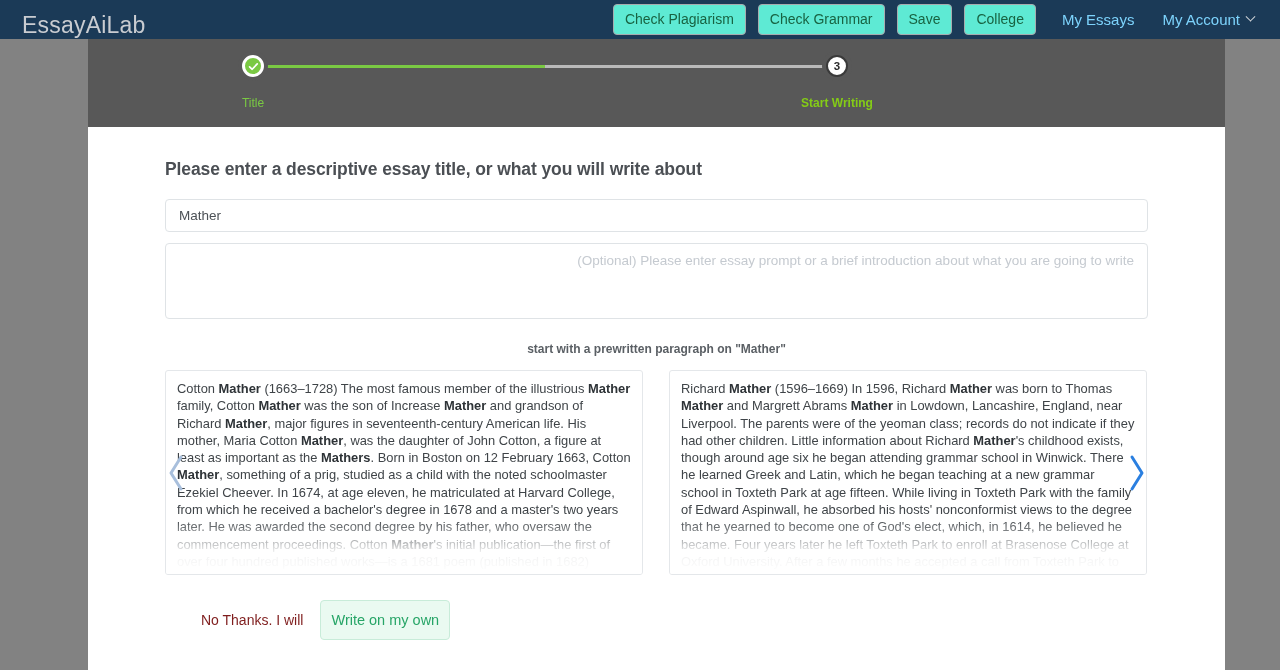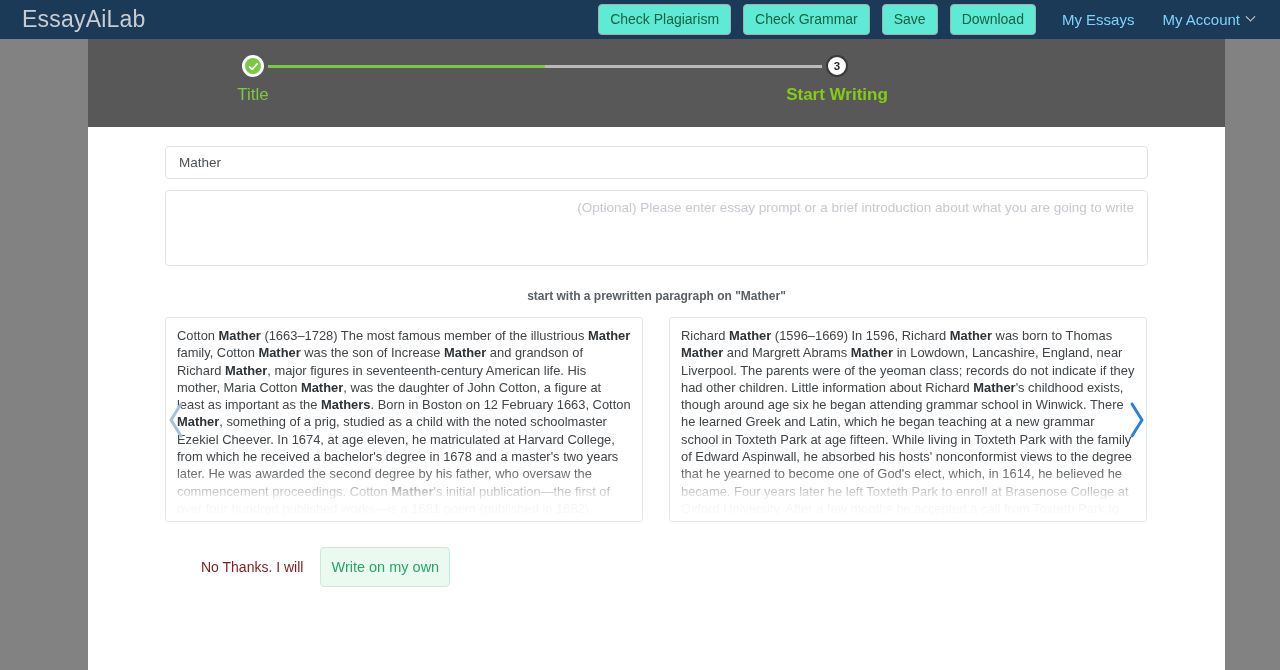--- a/index.html
+++ b/index.html
@@ -10,21 +10,21 @@
     overflow: hidden;
     background: #828282;
     font-family: "Liberation Sans", sans-serif;
   }
 
   
   .navbar {
     position: absolute; top: 0; left: 0;
     width: 1280px; height: 39px;
     background: #1b3a57;
-    display: flex; align-items: center;
+    display: flex; align-items: flex-end;
     z-index: 20;
   }
   .brand {
     color: #c9ccd1;
     font-size: 23px;
     font-weight: 400;
     letter-spacing: .2px;
     margin-left: 22px;
     white-space: nowrap;
   }
@@ -112,22 +112,22 @@
   }
   .step.done .bullet svg { display: block; }
   .step.current .bullet {
     background: #ffffff;
     border: 2px solid #3a3a3a;
     color: #2b2b2b;
     font-size: 11.5px;
     font-weight: 700;
   }
   .step .label {
-    margin-top: 8px;
-    font-size: 17px;
+    margin-top: 19px;
+    font-size: 12px;
   }
   .step.done .label { color: #7ac943; font-weight: 400; }
   .step.current .label { color: #84cc16; font-weight: 700; }
 
   
   .content { padding: 0 77px; }
   .heading {
     margin-top: 32px;
     font-size: 17.5px;
     font-weight: 700;
@@ -246,21 +246,21 @@
 </head>
 <body>
 
 <div class="navbar">
   <div class="brand">EssayAiLab</div>
 
   <div class="nav-right">
     <button class="nav-btn">Check Plagiarism</button>
     <button class="nav-btn">Check Grammar</button>
     <button class="nav-btn">Save</button>
-    <button class="nav-btn">Download</button>
+    <button class="nav-btn">College</button>
     <div class="nav-link">
       <span>My Essays</span>
     </div>
     <div class="nav-link">
       <span>My Account</span>
       <span class="caret"></span>
     </div>
   </div>
 </div>
 
@@ -283,20 +283,21 @@
 
       <div class="step current" style="left:749px;">
         <div class="bullet">3</div>
         <div class="label">Start Writing</div>
       </div>
     </div>
   </div>
 
   <div class="content">
 
+    <div class="heading">Please enter a descriptive essay title, or what you will write about</div>
 
     <input class="title-input" type="text" value="Mather" style="">
 
     <textarea class="prompt-input" placeholder="(Optional) Please enter essay prompt or a brief introduction about what you are going to write" style=""></textarea>
 
     <div class="sub-heading">start with a prewritten paragraph on "Mather"</div>
 
     <div class="cards">
 
       <div class="arrow left">

